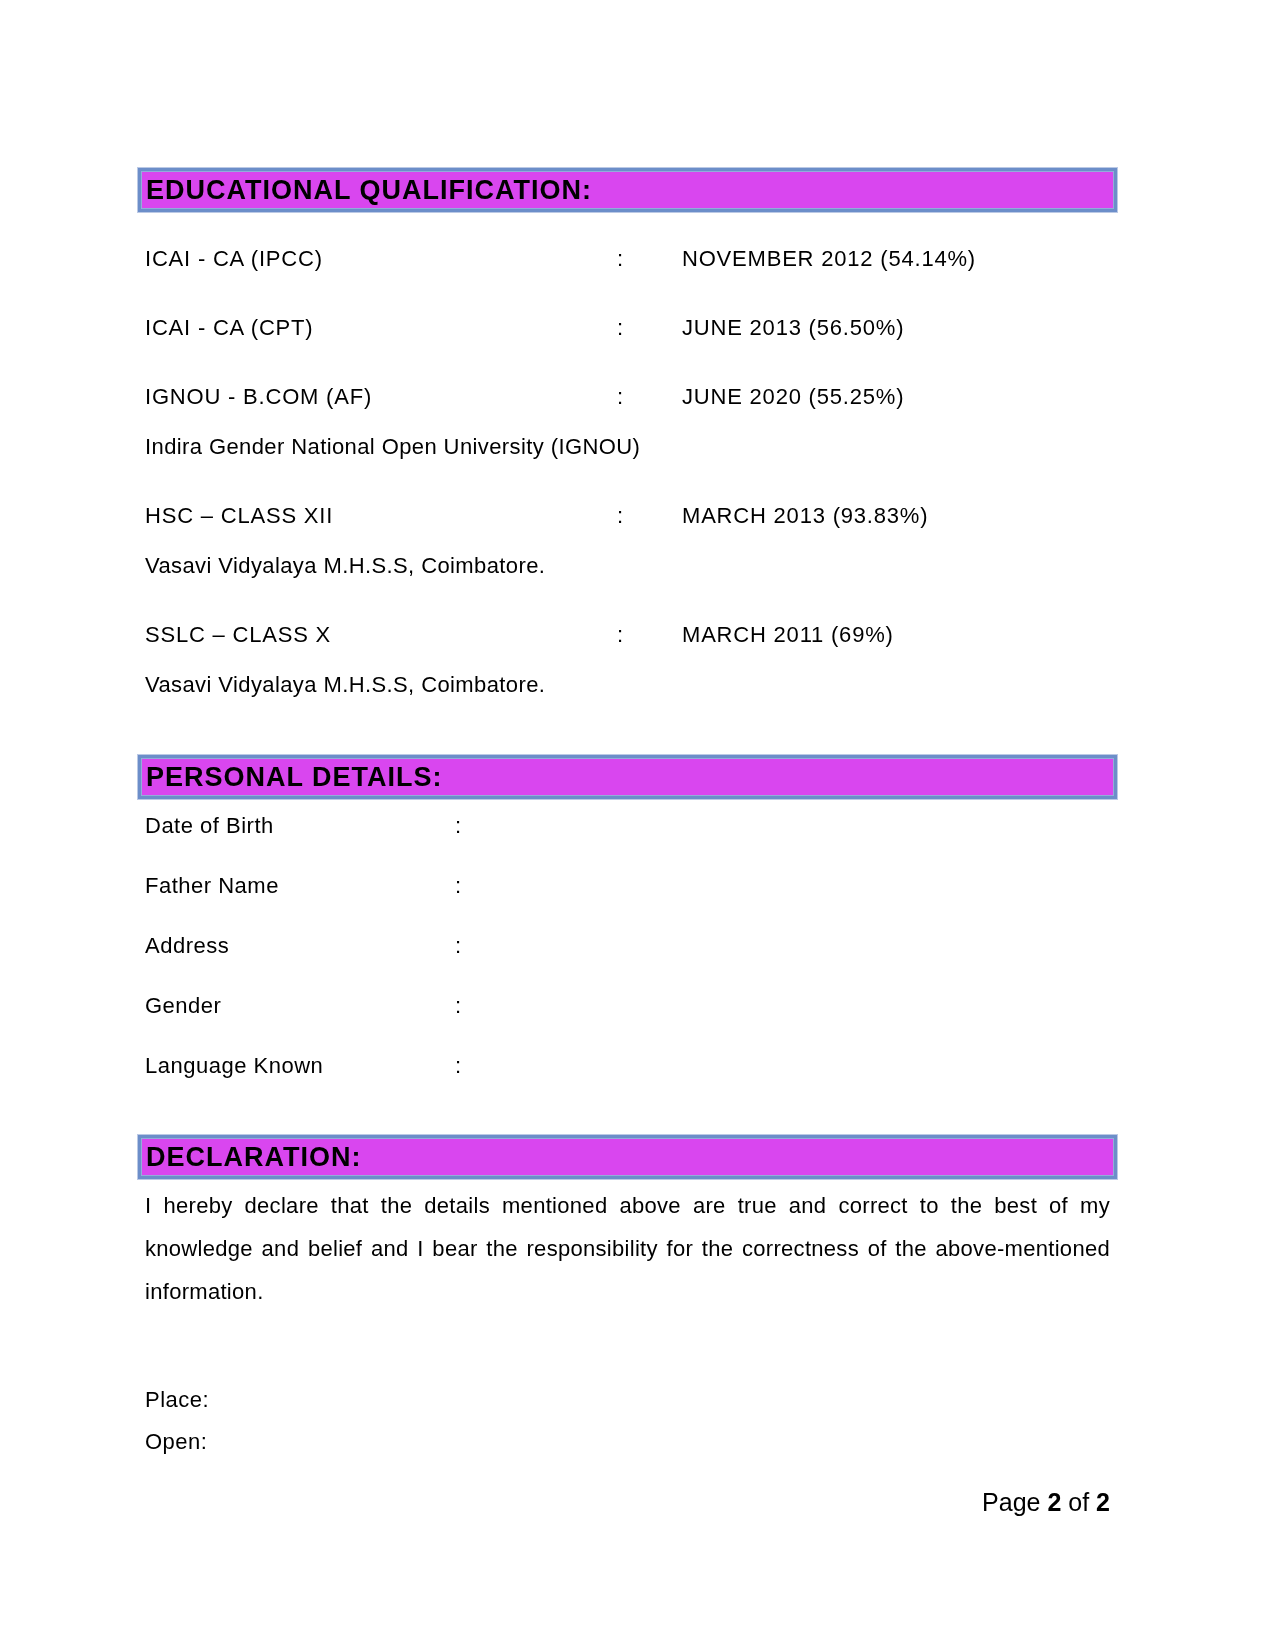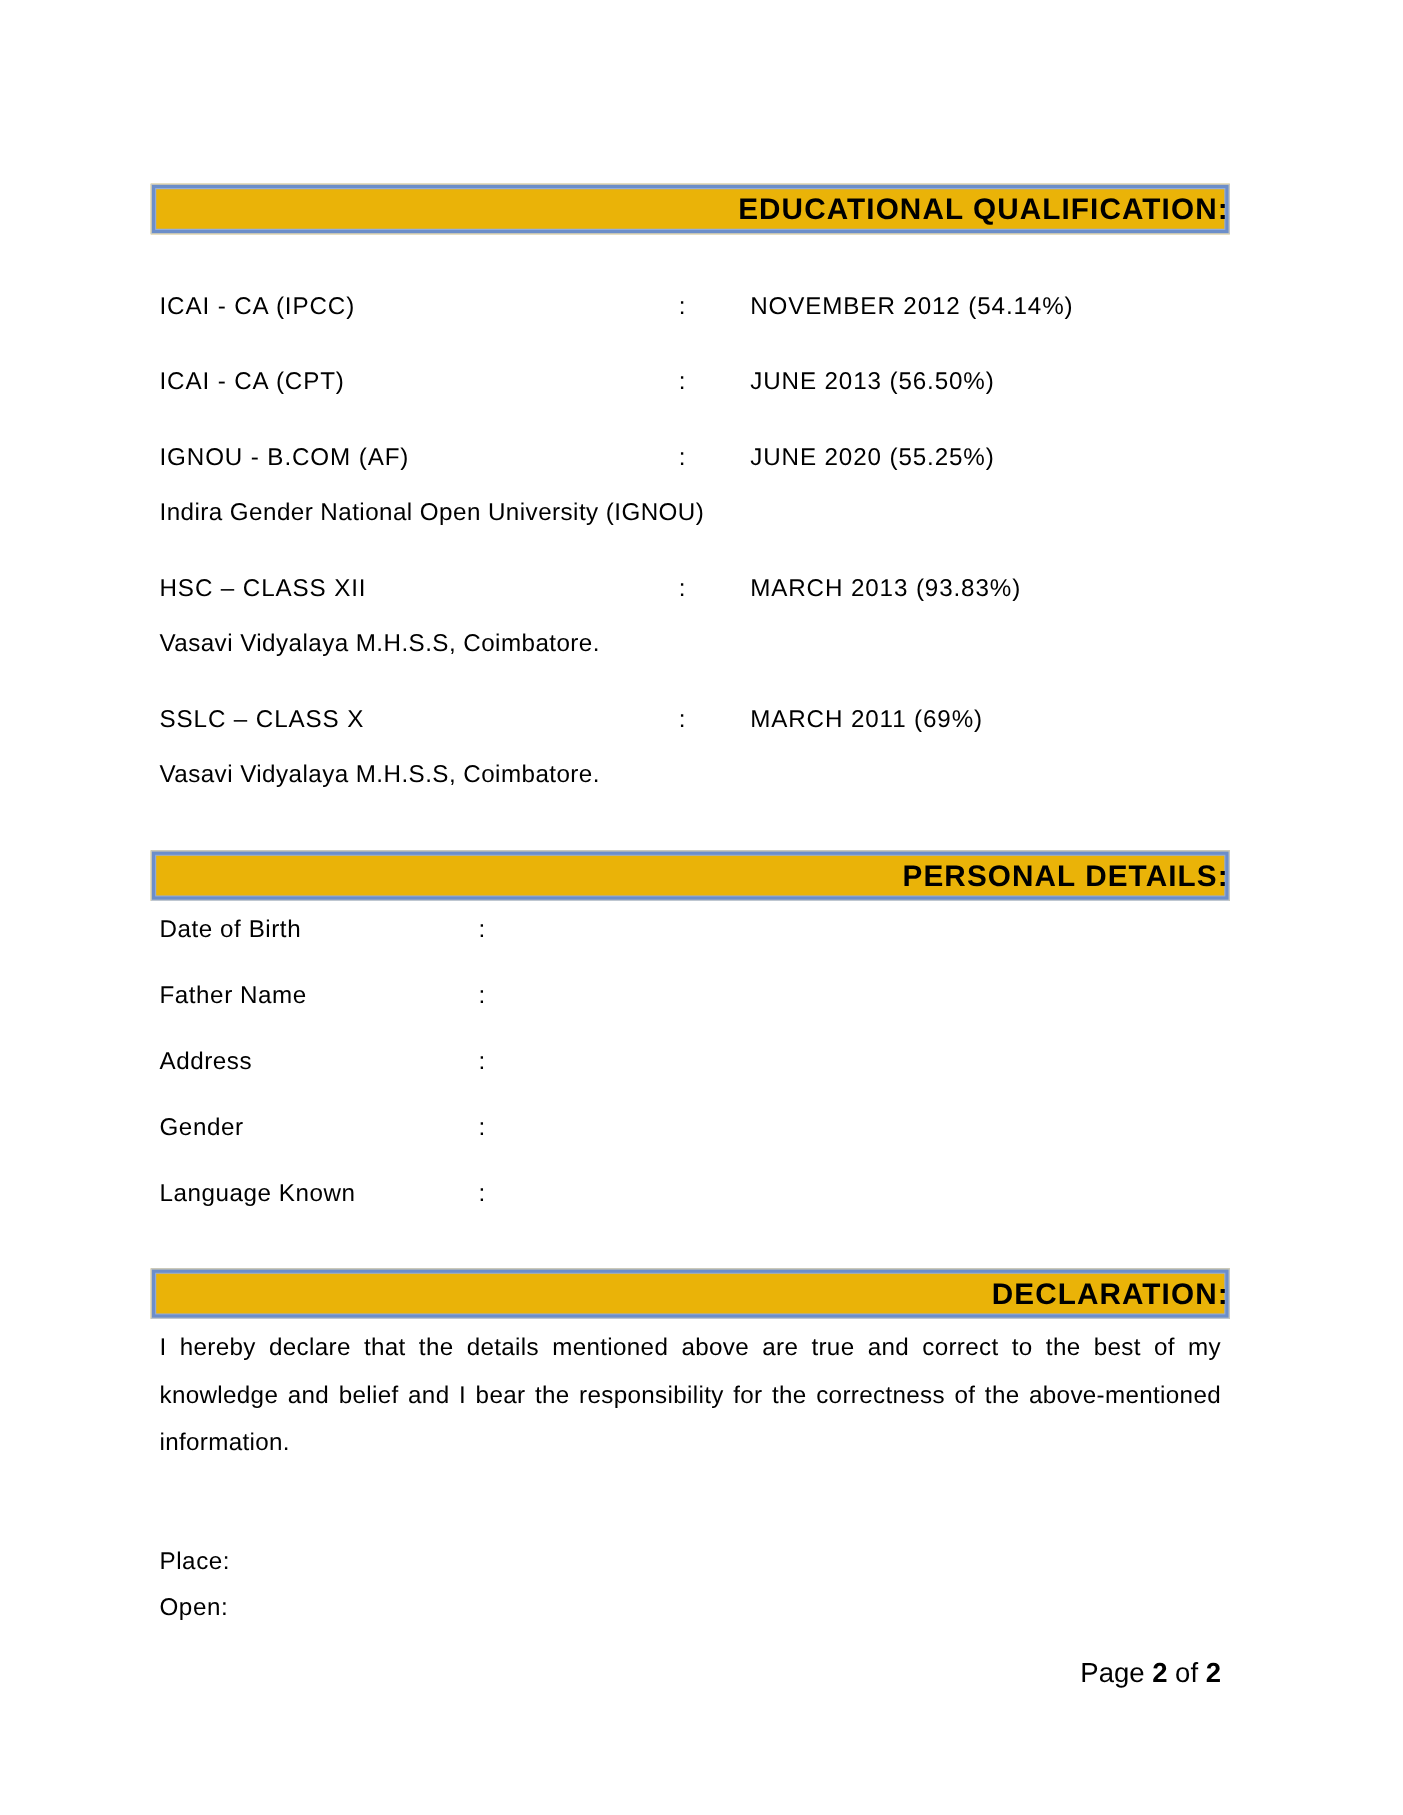--- a/index.html
+++ b/index.html
@@ -21,38 +21,37 @@
     box-sizing: border-box;
     padding: 167px 165px 0 145px;
     background: #ffffff;
   }
   
   .heading-bar {
     box-sizing: border-box;
     height: 46px;
     margin-left: -8px;
     margin-right: -8px;
-    background: #eab308;
+    background: #d946ef;
     border: 1px solid #BBC9E5;
     box-shadow: inset 0 0 0 3px #6C8EC9, inset 0 0 0 4px #93ACDB;
     display: flex;
     align-items: center;
     padding-left: 8px;
-    justify-content: flex-end;
   }
   .heading-bar .heading-text {
     font-size: 27px;
     font-weight: bold;
     letter-spacing: 1px;
     margin: 0;
     line-height: 1;
     padding-top: 1px;
   }
   
-  .edu-list { margin-top: 52px; }
+  .edu-list { margin-top: 33px; }
   .edu-item { margin-bottom: 44px; }
   .edu-row {
     display: flex;
     font-size: 22px;
     line-height: 25px;
     letter-spacing: 0.8px;
   }
   .edu-label { flex: 0 0 472px; }
   .edu-colon { flex: 0 0 65px; }
   .edu-value { flex: 1; }
@@ -64,20 +63,21 @@
   }
   
   .pd-bar { margin-top: 57px; }
   .pd-list { padding-top: 13px; }
   .pd-field {
     display: flex;
     font-size: 22px;
     line-height: 25px;
     letter-spacing: 0.5px;
     margin-bottom: 35px;
+    gap: 20px;
   }
   .pd-label { flex: 0 0 290px; }
   .pd-colon { flex: 0 0 40px; }
   .pd-value { flex: 1; }
   
   .decl-bar { margin-top: 56px; }
   .decl-body {
     margin: 4px 0 0 0;
     font-size: 22px;
     line-height: 43px;

